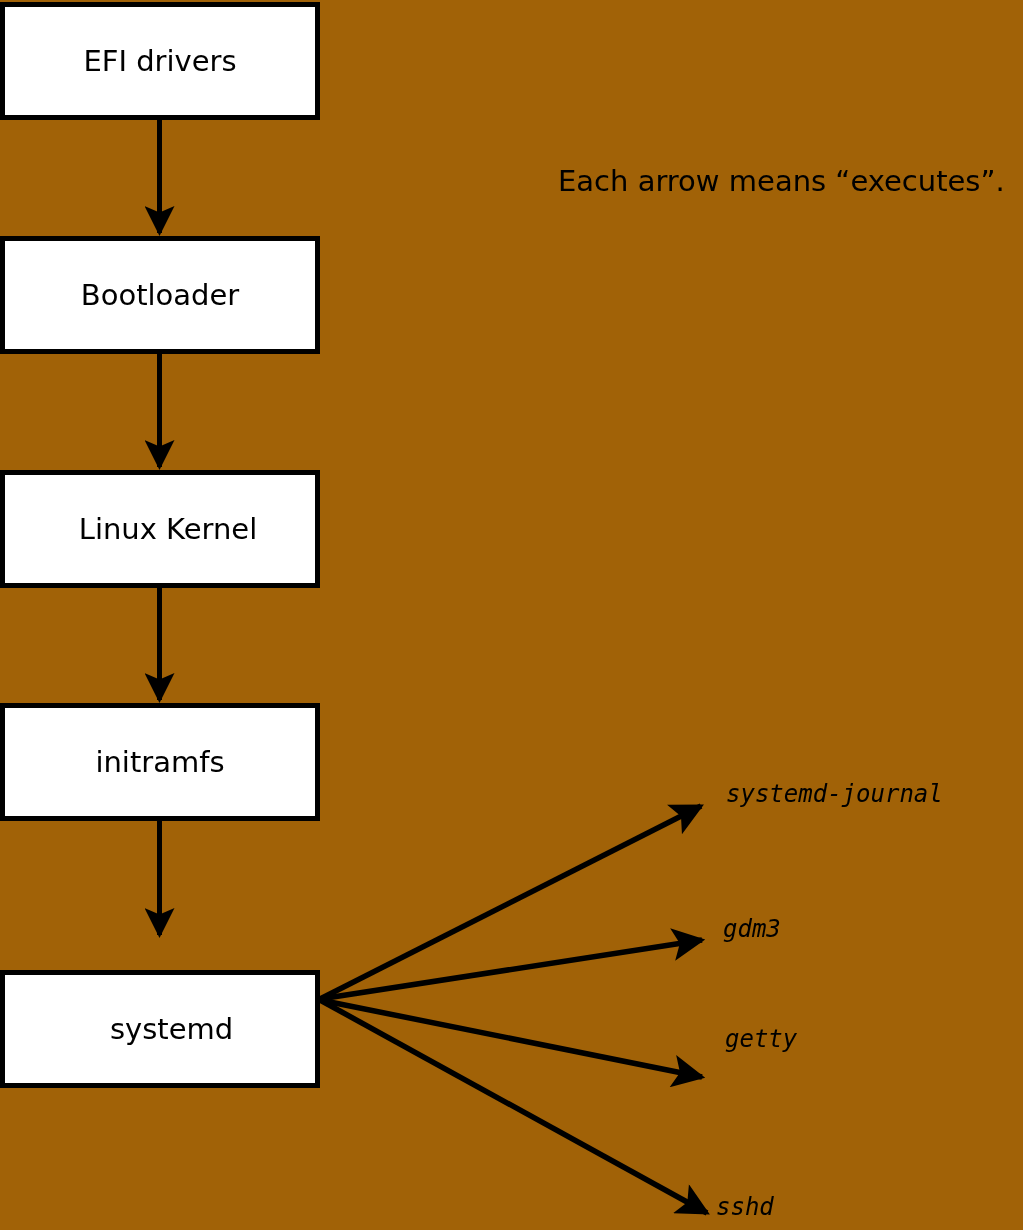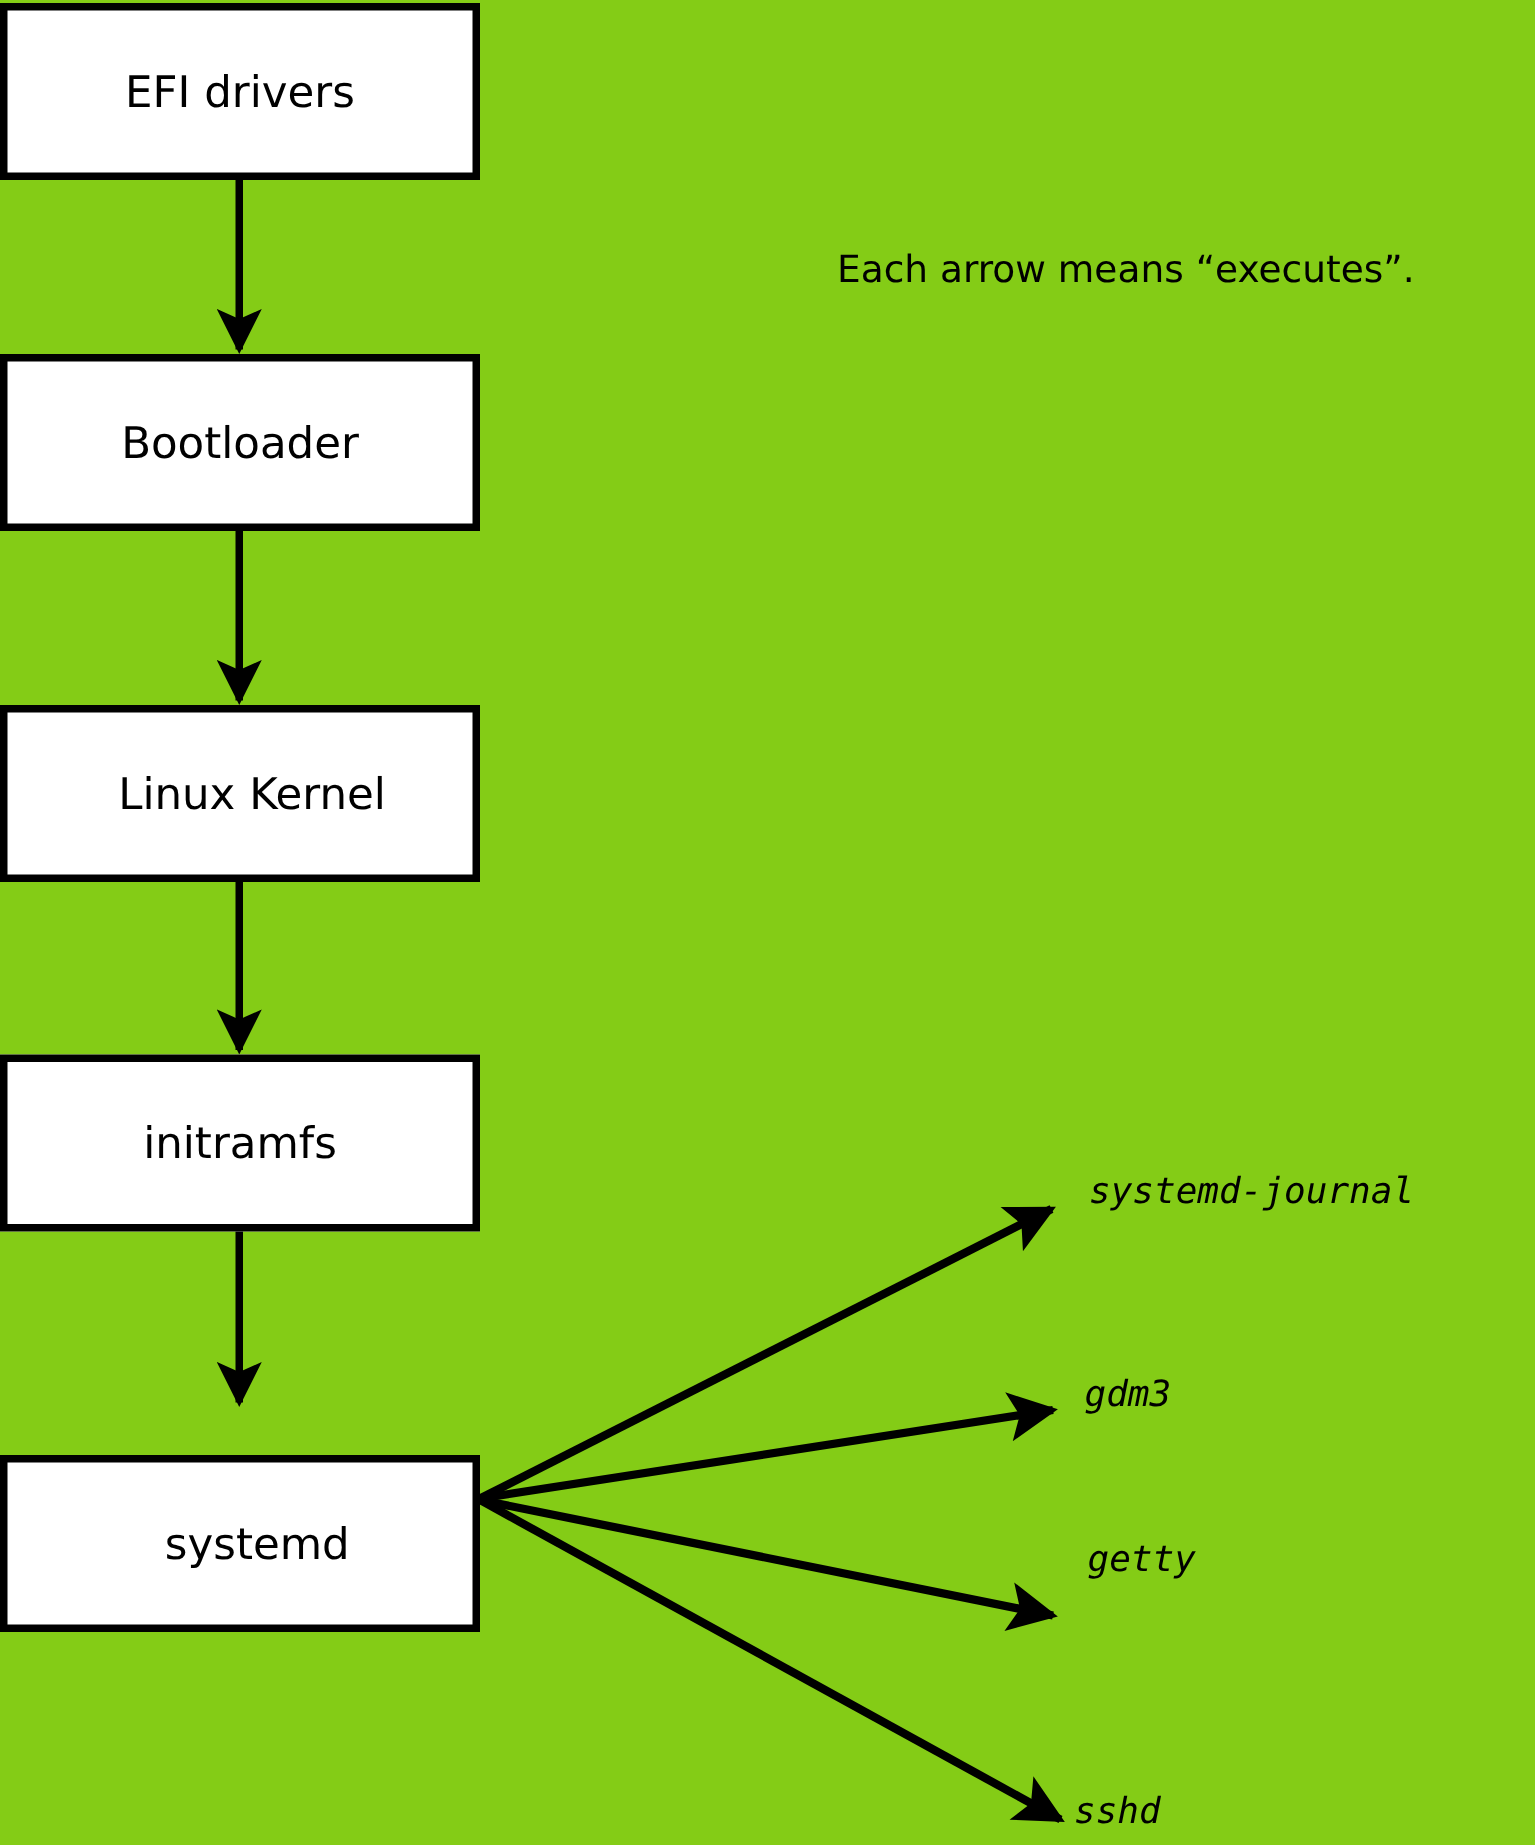--- a/index.html
+++ b/index.html
@@ -4,21 +4,21 @@
 <style>
   html, body {
     margin: 0;
     padding: 0;
     background: #ffffff;
   }
   .canvas {
     position: relative;
     width: 1023px;
     height: 1230px;
-    background: #84cc16;
+    background: #a16207;
     overflow: hidden;
     font-family: "DejaVu Sans", sans-serif;
     color: #000000;
   }
   .edges-svg {
     position: absolute;
     left: 0;
     top: 0;
     width: 1023px;
     height: 1230px;
@@ -39,21 +39,21 @@
   }
   .node-efi        { top: 2px; }
   .node-bootloader { top: 236px; }
   .node-kernel     { top: 470px; padding-left: 16px; }
   .node-initramfs  { top: 703px; align-items: center; }
   .node-systemd    { top: 970px; padding-left: 23px; }
   .annotation {
     position: absolute;
     left: 558px;
     top: 166px;
-    font-size: 25px;
+    font-size: 29px;
     line-height: 1.1;
     white-space: nowrap;
   }
   .proc-label {
     position: absolute;
     font-family: "DejaVu Sans Mono", monospace;
     font-size: 24px;
     line-height: 1;
     white-space: nowrap;
     font-style: italic;

